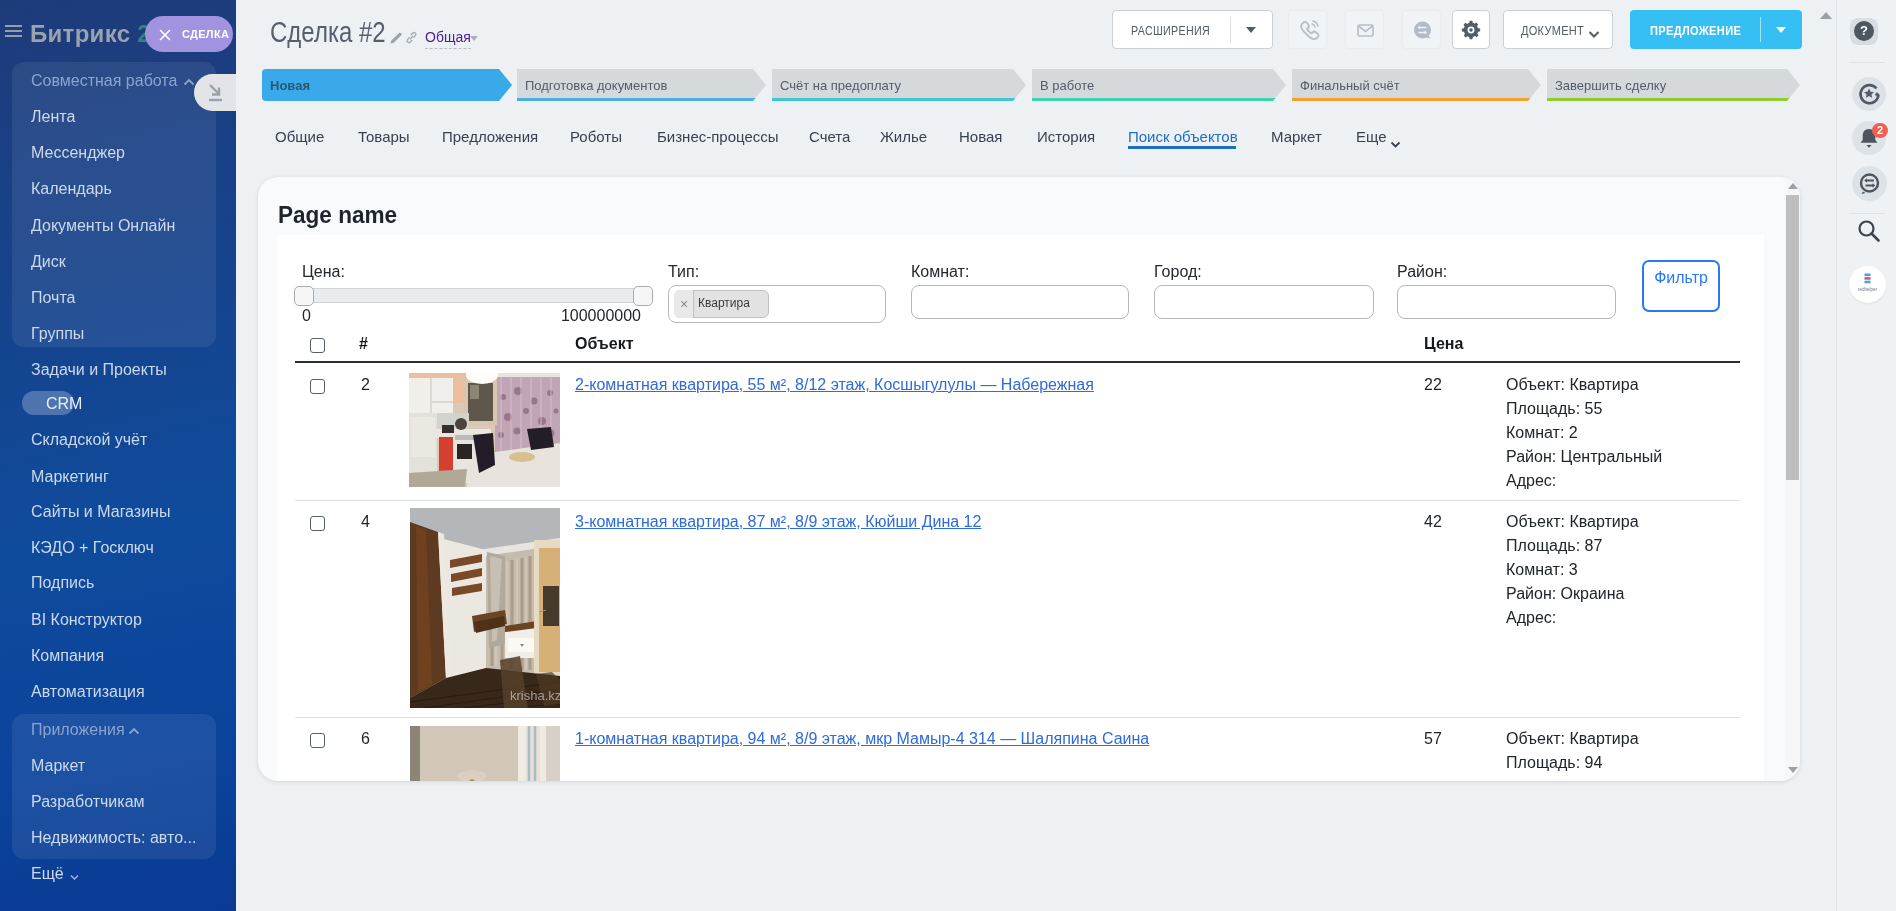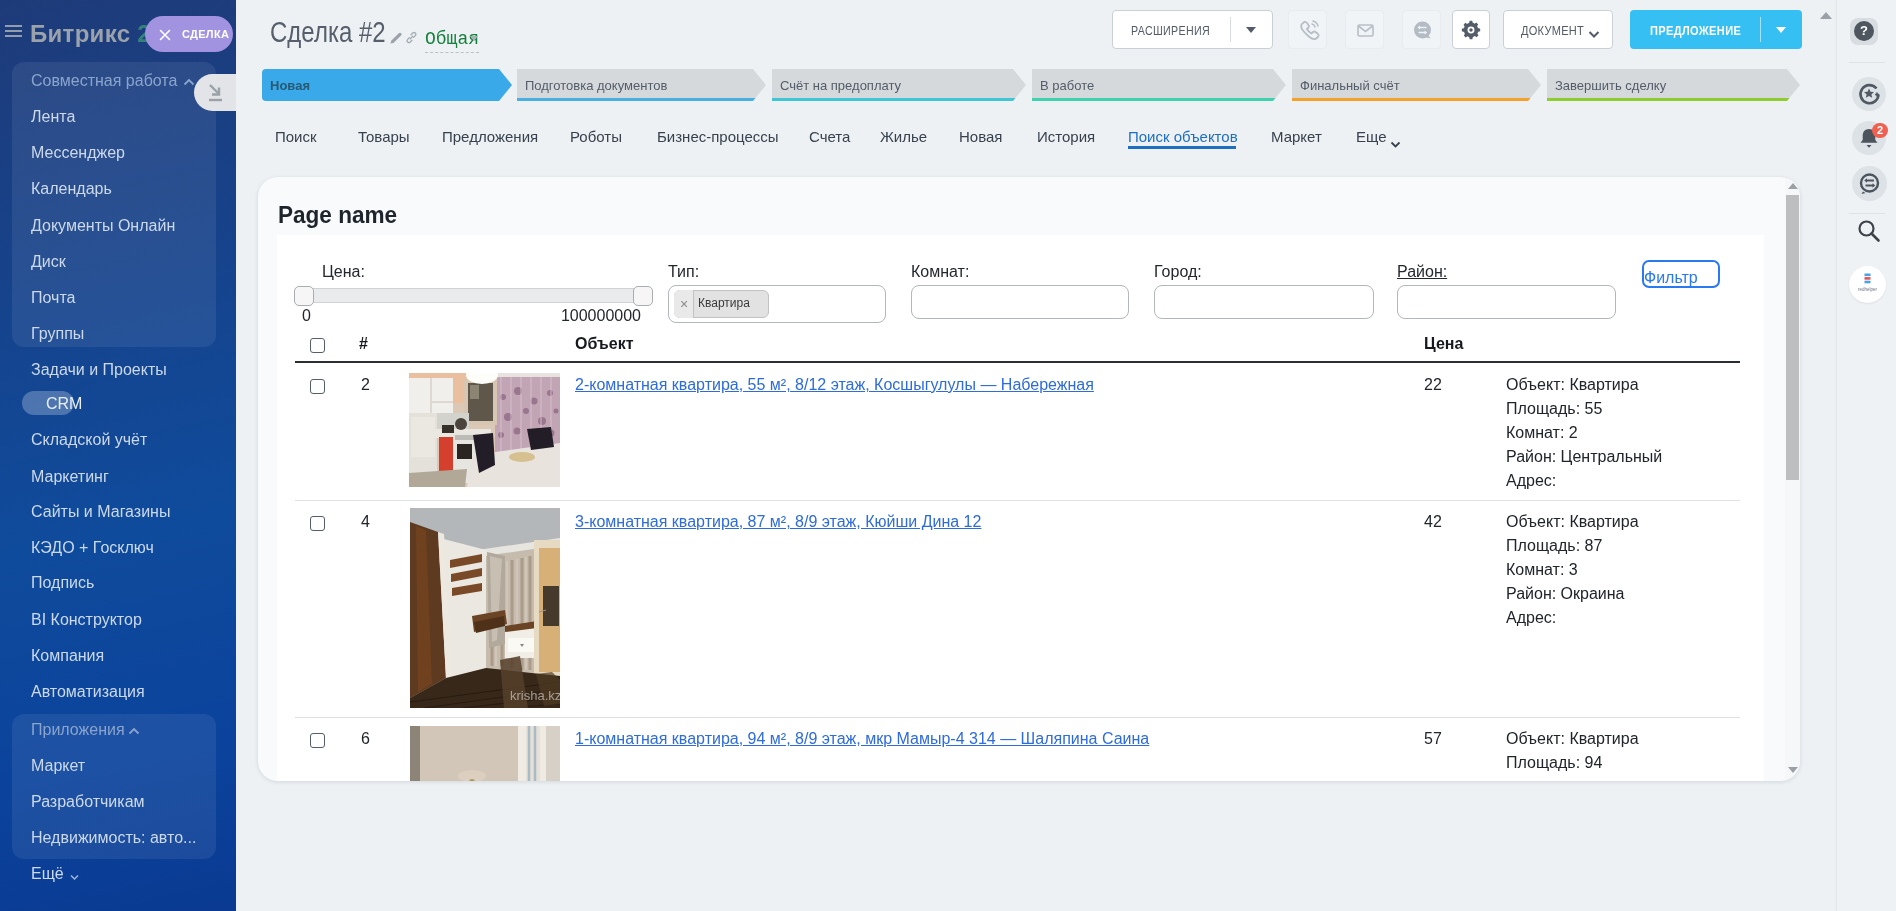--- a/index.html
+++ b/index.html
@@ -106,21 +106,21 @@
   </div>
   <div class="abs" style="left:405px;top:30px;">
     <svg width="13" height="13" viewBox="0 0 16 16">
         <g stroke="#a5adb5" stroke-width="1.7" fill="none" stroke-linecap="round">
           <path d="M6.5 9.5 L9.5 6.5"></path>
           <path d="M7.5 4.5 l2-2 a2.2 2.2 0 0 1 3.2 3.2 l-2 2"></path>
           <path d="M8.5 11.5 l-2 2 a2.2 2.2 0 0 1 -3.2-3.2 l2-2"></path>
         </g>
       </svg>
   </div>
-  <div class="abs" style="left:425px;top:29px;font-size:18px;color:#15803d;border-bottom:1px dashed #b9bfc6;padding-bottom:3px;font-family:Liberation Mono, monospace;">Общая</div>
+  <div class="abs" style="left:425px;top:29px;font-size:14px;color:#4c1d95;border-bottom:1px dashed #b9bfc6;padding-bottom:3px;">Общая</div>
   <div class="abs" style="left:470px;top:36px;width:0;height:0;border-left:4px solid transparent;border-right:4px solid transparent;border-top:5px solid #aab1b8;"></div>
 
   <div class="btn" style="left:1112px;width:161px;"></div>
   <div class="abs" style="left:1131px;top:23px;font-size:13px;color:#525b66;letter-spacing:0.4px;transform:scaleX(0.82);transform-origin:left top;">РАСШИРЕНИЯ</div>
   <div class="abs" style="left:1230px;top:17px;width:1px;height:25px;background:#d7dce1;"></div>
   <div class="abs" style="left:1246px;top:27px;width:0;height:0;border-left:5px solid transparent;border-right:5px solid transparent;border-top:6px solid #535c69;"></div>
 
   <div class="ibtn" style="left:1288px;">
     <svg width="39" height="39" viewBox="0 0 39 39">
         <path d="M14 12 c1.5-1.5 3-1.5 4 0 l1.5 2 c0.8 1 0.5 2-0.5 3 l-1 1 c1 2 2.5 3.5 4.5 4.5 l1-1 c1-1 2-1.3 3-0.5 l2 1.5 c1.5 1 1.5 2.5 0 4 c-2 2-5 2-8-0.5 c-2.5-2-4.5-4-6.5-6.5 c-2.5-3-2.5-6 0-7.5 z" fill="none" stroke="#b6bec7" stroke-width="1.8"></path>
@@ -179,21 +179,21 @@
   </div>
   <div class="stage stage-gray" style="left:1032px;width:254px;clip-path:polygon(0 0,241px 0,100% 50%,241px 100%,0 100%);">
     <div class="stxt">В работе</div>
     <div class="abs" style="left:0;bottom:0;width:100%;height:3px;background:#3ed3ae;"></div>
   </div>
   <div class="stage stage-gray" style="left:1547px;width:253px;clip-path:polygon(0 0,240px 0,100% 50%,240px 100%,0 100%);">
     <div class="stxt">Завершить сделку</div>
     <div class="abs" style="left:0;bottom:0;width:100%;height:3px;background:#8fcc2e;"></div>
   </div>
 
-  <div class="tab" style="left:275px;">Поиск</div>
+  <div class="tab" style="left:275px;">Общие</div>
   <div class="tab" style="left:358px;">Товары</div>
   <div class="tab" style="left:442px;">Предложения</div>
   <div class="tab" style="left:570px;">Роботы</div>
   <div class="tab" style="left:657px;">Бизнес-процессы</div>
   <div class="tab" style="left:809px;">Счета</div>
   <div class="tab" style="left:880px;">Жилье</div>
   <div class="tab" style="left:959px;">Новая</div>
   <div class="tab" style="left:1037px;">История</div>
   <div class="tab" style="left:1128px;color:#1f6fc0;">Поиск объектов</div>
   <div class="abs" style="left:1128px;top:146px;width:108px;height:3px;background:#1f6fc0;"></div>
@@ -204,42 +204,42 @@
         <path d="M1.5 1.5 L5.5 5.5 L9.5 1.5" stroke="#38424e" stroke-width="1.8" fill="none"></path>
       </svg>
   </div>
 
   <div class="abs" style="left:258px;top:177px;width:1542px;height:604px;background:#f8fafb;border-radius:20px;box-shadow:0 1px 4px rgba(50,60,80,0.14);overflow:hidden;">
 
     <div class="abs" style="left:20px;top:24px;font-size:24px;font-weight:700;color:#1e242b;transform:scaleX(0.94);transform-origin:left top;">Page name</div>
 
     <div class="abs" style="left:19px;top:58px;width:1487px;height:546px;background:#fff;"></div>
 
-    <div class="lbl" style="left:44px;top:86px;margin-left:20px;">Цена:</div>
+    <div class="lbl" style="left:44px;top:86px;">Цена:</div>
 
     <div class="abs" style="left:36px;top:111px;width:357px;height:15px;background:#e9ebed;border:1px solid #d0d3d6;border-radius:8px;"></div>
     <div class="abs" style="left:36px;top:109px;width:20px;height:20px;background:#f6f6f6;border:1px solid #a8adb2;border-radius:5px;"></div>
     <div class="abs" style="left:375px;top:109px;width:20px;height:20px;background:#f6f6f6;border:1px solid #a8adb2;border-radius:5px;"></div>
     <div class="lbl" style="left:44px;top:130px;">0</div>
     <div class="lbl" style="left:299px;top:130px;width:84px;text-align:right;">100000000</div>
 
     <div class="lbl" style="left:410px;top:86px;">Тип:</div>
     <div class="inp" style="left:410px;top:108px;width:218px;height:38px;"></div>
     <div class="abs" style="left:416px;top:113px;width:95px;height:28px;background:#e2e2e2;border:1px solid #c2c2c2;border-radius:6px;"></div>
     <div class="abs" style="left:416px;top:113px;width:20px;height:28px;background:#e9e9e9;border-right:1px solid #c2c2c2;border-radius:6px 0 0 6px;"></div>
     <div class="abs" style="left:422px;top:119px;font-size:14px;color:#8a8a8a;">×</div>
     <div class="abs" style="left:440px;top:119px;font-size:12px;color:#3a3a3a;">Квартира</div>
 
     <div class="lbl" style="left:653px;top:86px;">Комнат:</div>
     <div class="inp" style="left:653px;top:108px;width:218px;"></div>
     <div class="lbl" style="left:896px;top:86px;">Город:</div>
     <div class="inp" style="left:896px;top:108px;width:220px;"></div>
-    <div class="lbl" style="left:1139px;top:86px;text-decoration:underline;">Район:</div>
+    <div class="lbl" style="left:1139px;top:86px;">Район:</div>
     <div class="inp" style="left:1139px;top:108px;width:219px;"></div>
-    <div class="abs" style="left:1384px;top:83px;width:78px;height:28px;border:2px solid #2979f2;border-radius:7px;background:#fff;line-height:32px;font-size:16px;color:#2979f2;">Фильтр</div>
+    <div class="abs" style="left:1384px;top:83px;width:78px;height:52px;border:2px solid #2979f2;border-radius:7px;background:#fff;text-align:center;line-height:32px;font-size:16px;color:#2979f2;">Фильтр</div>
 
     <div class="cb" style="left:52px;top:161px;"></div>
     <div class="abs" style="left:101px;top:158px;font-size:16px;font-weight:700;color:#16191d;">#</div>
     <div class="abs" style="left:317px;top:158px;font-size:16px;font-weight:700;color:#16191d;">Объект</div>
     <div class="abs" style="left:1166px;top:158px;font-size:16px;font-weight:700;color:#16191d;">Цена</div>
     <div class="abs" style="left:37px;top:184px;width:1445px;height:2px;background:#2a2e33;"></div>
 
     <div class="cb" style="left:52px;top:202px;"></div>
     <div class="num" style="left:103px;top:199px;">2</div>
     <div class="abs" style="left:151px;top:196px;width:151px;height:114px;">

